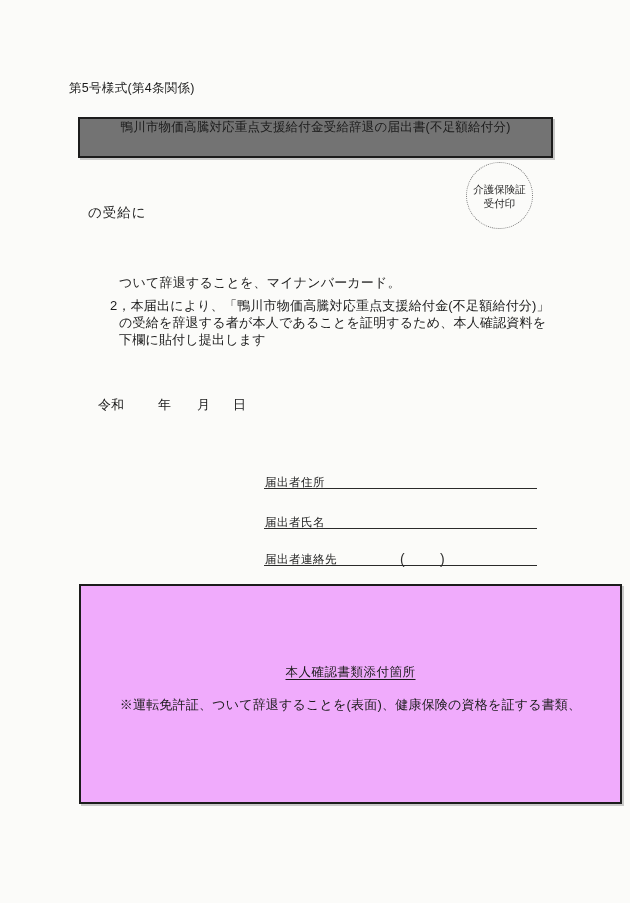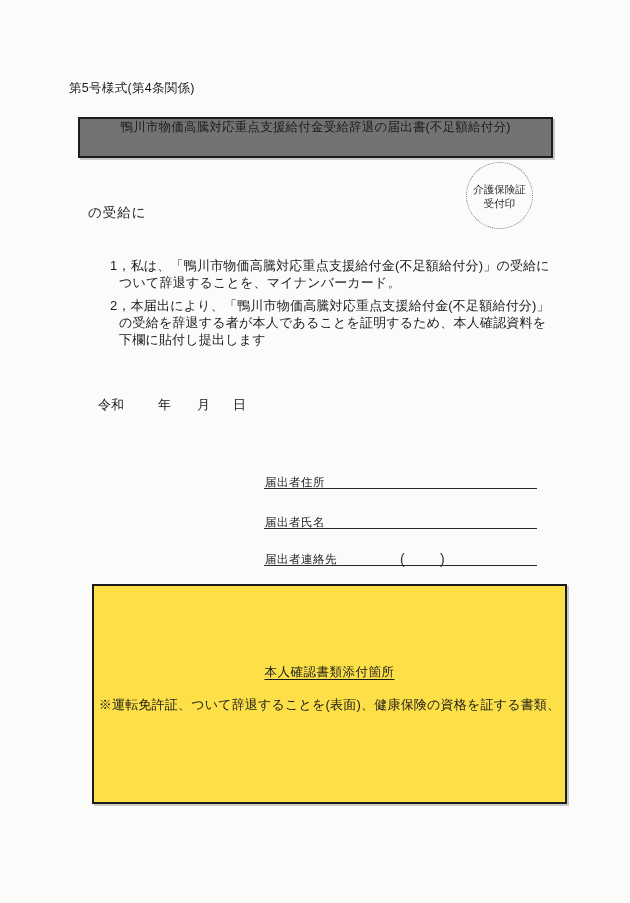--- a/index.html
+++ b/index.html
@@ -56,25 +56,25 @@
     height: 14px;
     border-bottom: 1px solid #2a2a2a;
   }
   .field-row .label {
     position: absolute; left: 1px; top: 0;
     font-size: 11.5px; letter-spacing: 0.5px; white-space: nowrap;
   }
   .paren { font-size: 14px; color: #2f2f2f; }
 
   .attach-box {
-    left: 92px; top: 584px;
-    width: 475px; height: 220px;
+    left: 79px; top: 584px;
+    width: 543px; height: 220px;
     border: 2px solid #1c1c1c;
     box-shadow: 2px 2px 0 rgba(140,140,140,0.45);
-    background: #fde047;
+    background: #f0abfc;
   }
   .attach-title {
     position: absolute; left: 0; top: 78px; width: 100%;
     text-align: center; font-size: 12.5px; letter-spacing: 0.5px;
     text-decoration: underline; text-underline-offset: 3px;
   }
   .attach-note {
     position: absolute; left: 0; width: 100%;
     text-align: center; font-size: 13px; letter-spacing: 0.2px;
     white-space: nowrap;
@@ -93,21 +93,20 @@
     <span>鴨川市物価高騰対応重点支援給付金受給辞退の届出書(不足額給付分)</span>
   </div>
 
   <div class="abs stamp-circle">
     <span>介護保険証</span>
     <span>受付印</span>
   </div>
 
   <div class="abs addressee">の受給に</div>
 
-  <div class="abs stmt first" style="top:257px">1，私は、「鴨川市物価高騰対応重点支援給付金(不足額給付分)」の受給に</div>
   <div class="abs stmt cont" style="top:274px">ついて辞退することを、マイナンバーカード。</div>
 
   <div class="abs stmt first" style="top:297px">2，本届出により、「鴨川市物価高騰対応重点支援給付金(不足額給付分)」</div>
   <div class="abs stmt cont" style="top:314px">の受給を辞退する者が本人であることを証明するため、本人確認資料を</div>
   <div class="abs stmt cont" style="top:331px">下欄に貼付し提出します</div>
 
   <div class="abs date-token" style="left:98px">令和</div>
   <div class="abs date-token" style="left:158px">年</div>
   <div class="abs date-token" style="left:197px">月</div>
   <div class="abs date-token" style="left:233px">日</div>

